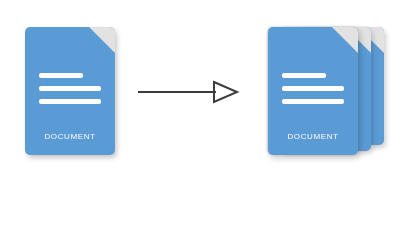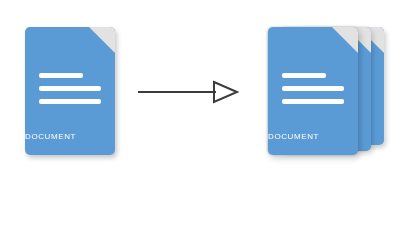--- a/index.html
+++ b/index.html
@@ -57,20 +57,21 @@
     margin-bottom: 8px;
   }
   .doc .line.short { width: 44px; }
   .doc .line.full  { width: 62px; }
 
   .doc .caption {
     position: absolute;
     left: 0;
     right: 0;
     bottom: 14px;
+    text-align: center;
     color: #ffffff;
     font-size: 8px;
     letter-spacing: 0.6px;
     font-family: "Liberation Sans", sans-serif;
     white-space: nowrap;
   }
 
   
   #single-doc {
     left: 25px;

